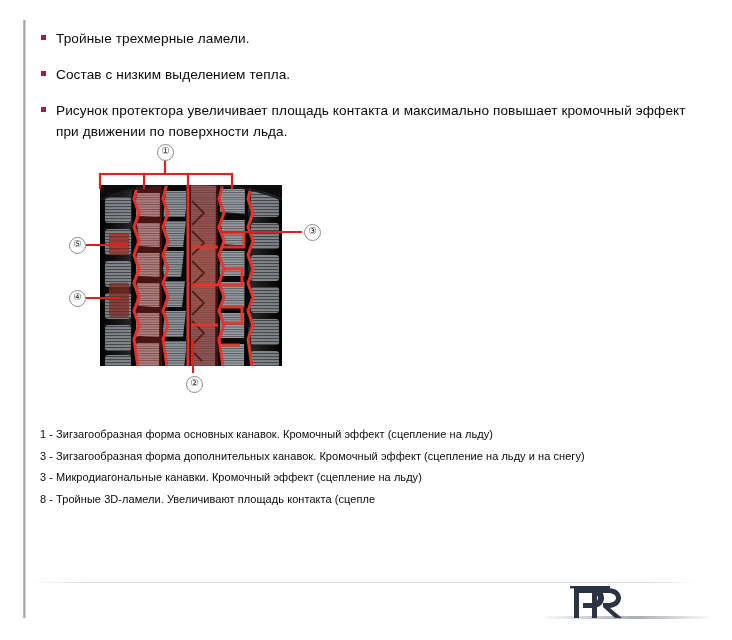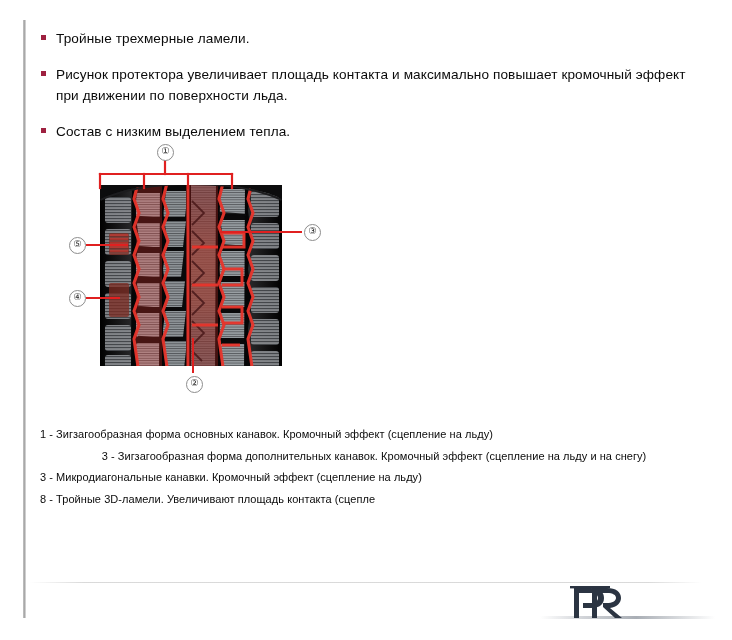--- a/index.html
+++ b/index.html
@@ -147,26 +147,26 @@
 
   <div class="bullets">
 
     <div class="bullet-row">
       <span class="bullet-mark"></span>
       <span>Тройные трехмерные ламели.</span>
     </div>
 
     <div class="bullet-row">
       <span class="bullet-mark"></span>
-      <span>Рисунок протектора увеличивает площадь контакта и максимально повышает кромочный эффект при движении по поверхности льда.</span>
+      <span>Состав с низким выделением тепла.</span>
     </div>
 
     <div class="bullet-row">
       <span class="bullet-mark"></span>
-      <span>Состав с низким выделением тепла.</span>
+      <span>Рисунок протектора увеличивает площадь контакта и максимально повышает кромочный эффект при движении по поверхности льда.</span>
     </div>
 
   </div>
 
   <div class="figure">
 
     <svg class="bracket" style="left:0; top:18px;" width="260" height="32" viewBox="0 0 260 32">
       <g stroke="#e02020" stroke-width="2.2" fill="none" stroke-linecap="square">
         <line x1="113" y1="0" x2="113" y2="14"></line>
         <line x1="48" y1="14" x2="180" y2="14"></line>
@@ -347,21 +347,21 @@
     <div class="lead" style="left:34px; top:155px; width:34px; height:2px;"></div>
     <div class="callout" style="left:17px; top:148px;">④</div>
 
     <div class="lead" style="left:140px; top:196px; width:2px; height:35px;"></div>
     <div class="callout" style="left:134px; top:234px;">②</div>
 
   </div>
 
   <div class="legend">
     <div class="legend-line">1 - Зигзагообразная форма основных канавок. Кромочный эффект (сцепление на льду)</div>
-    <div class="legend-line wrap" style="width:668px;text-align:center;">3 - Зигзагообразная форма дополнительных канавок. Кромочный эффект (сцепление на льду и на снегу)</div>
+    <div class="legend-line wrap" style="width:668px;">3 - Зигзагообразная форма дополнительных канавок. Кромочный эффект (сцепление на льду и на снегу)</div>
     <div class="legend-line">3 - Микродиагональные канавки. Кромочный эффект (сцепление на льду)</div>
     <div class="legend-line">8 - Тройные 3D-ламели. Увеличивают площадь контакта (сцепле</div>
   </div>
 
   <div class="logo">
     <svg width="175" height="60" viewBox="0 0 175 60">
       <defs>
         <linearGradient id="logoShadow" x1="0" y1="0" x2="1" y2="0">
           <stop offset="0" stop-color="#ffffff"></stop>
           <stop offset=".25" stop-color="#c9ccd1"></stop>

